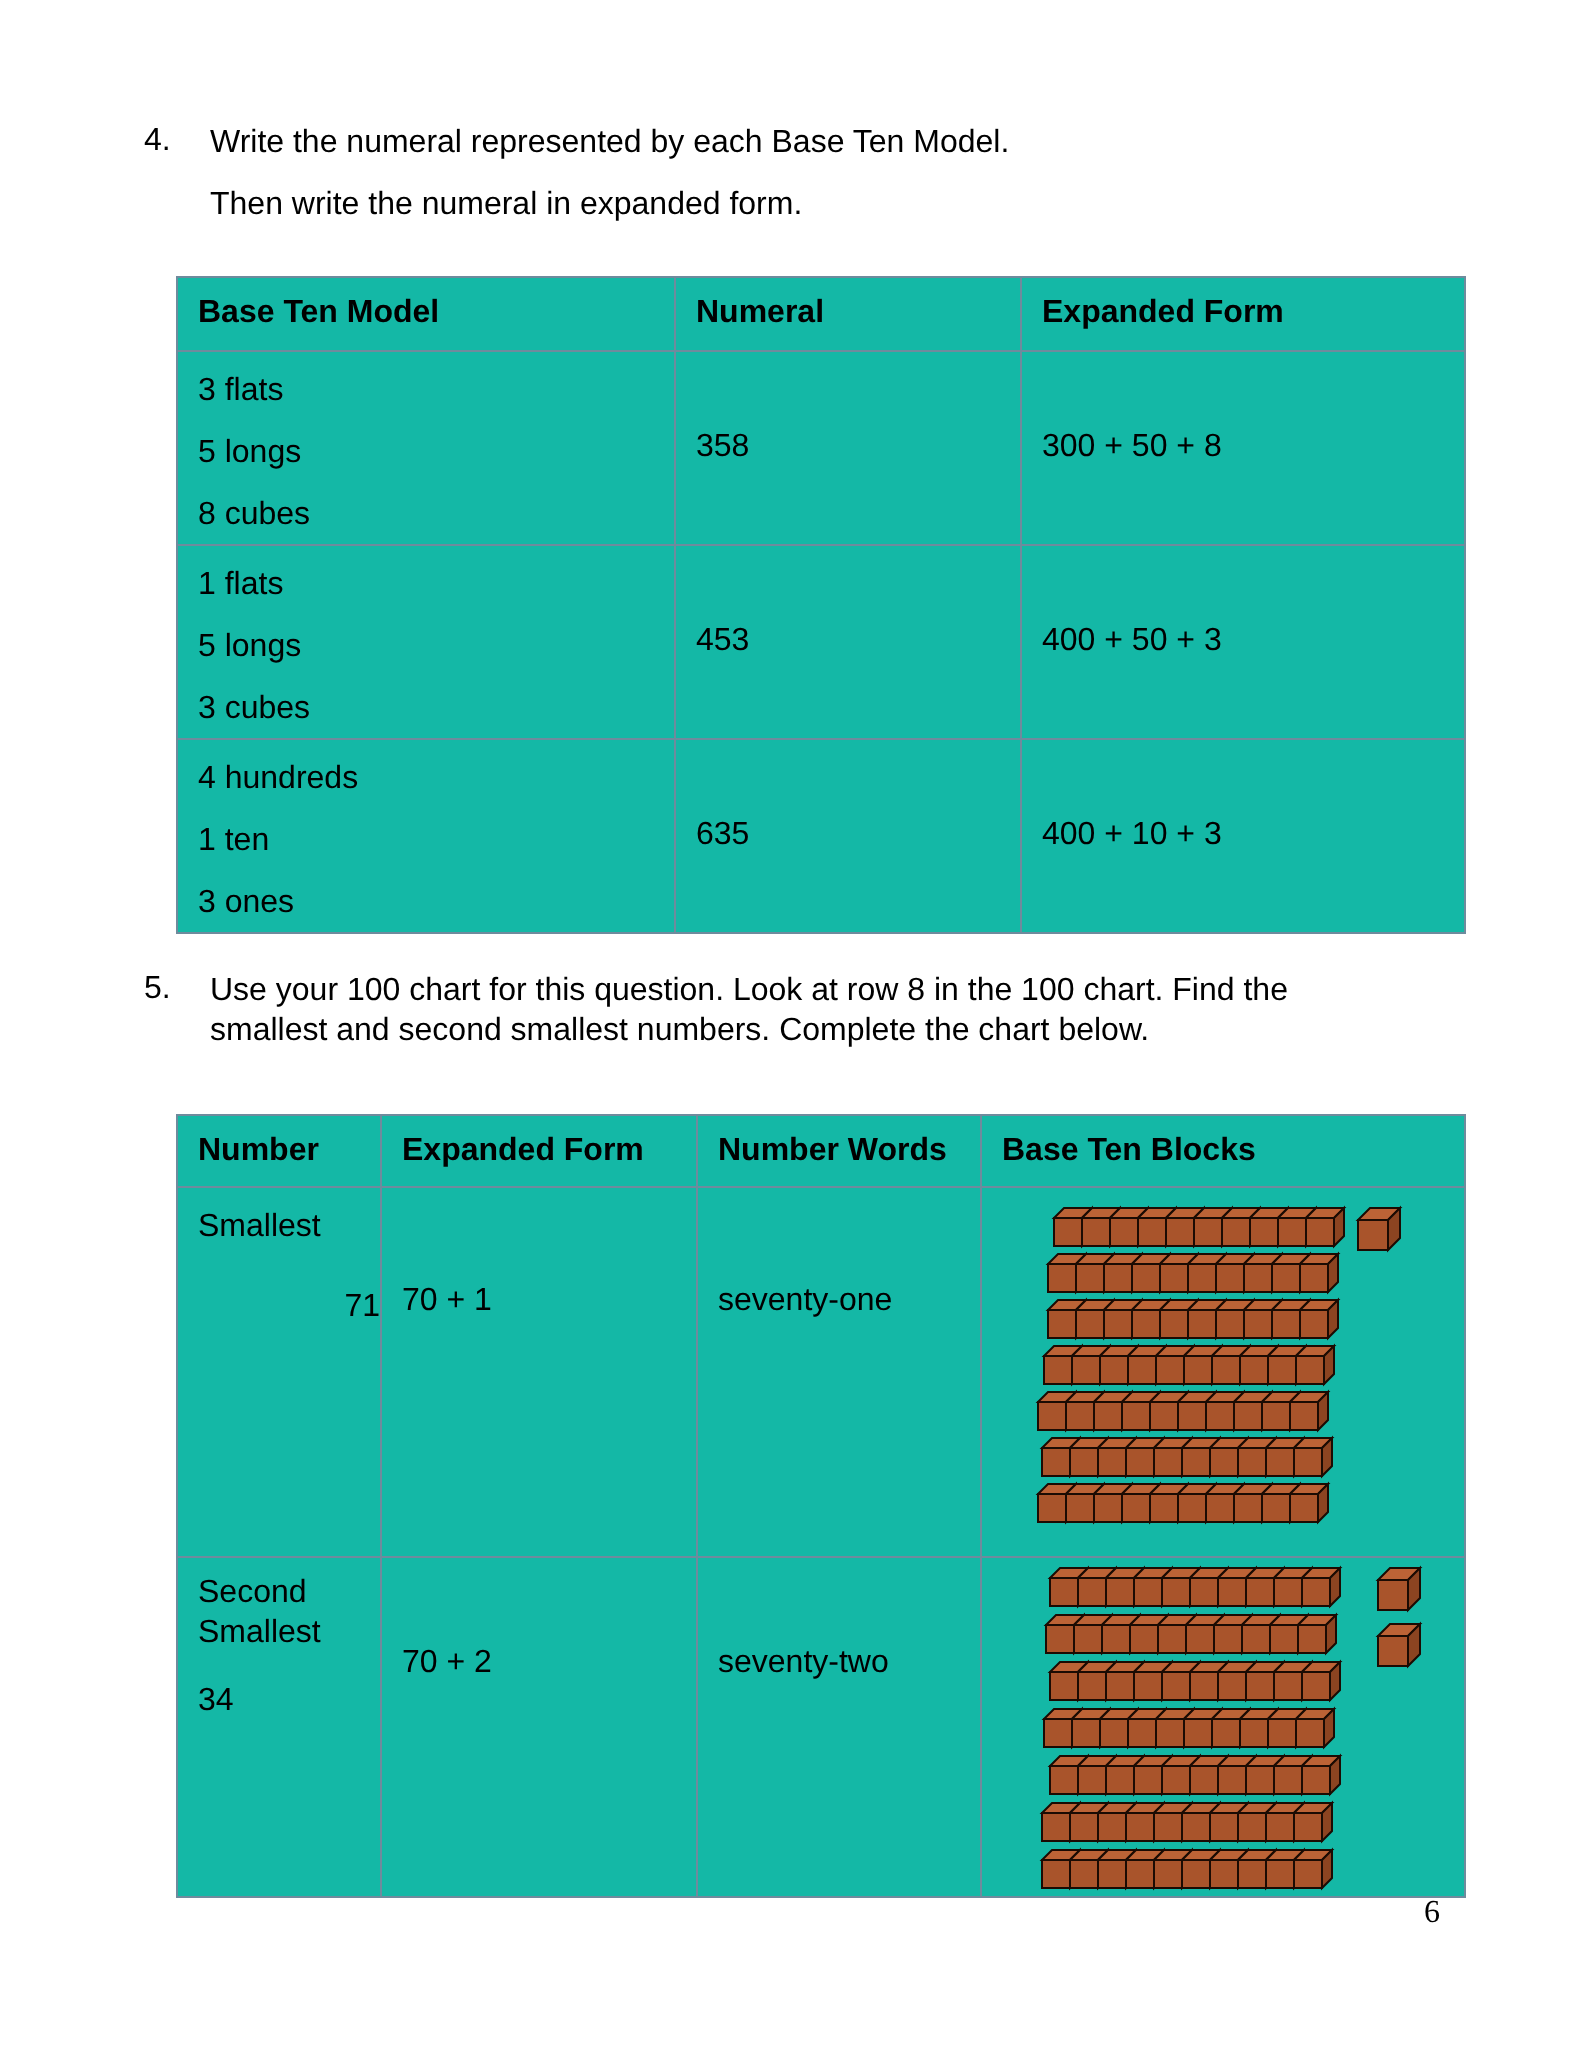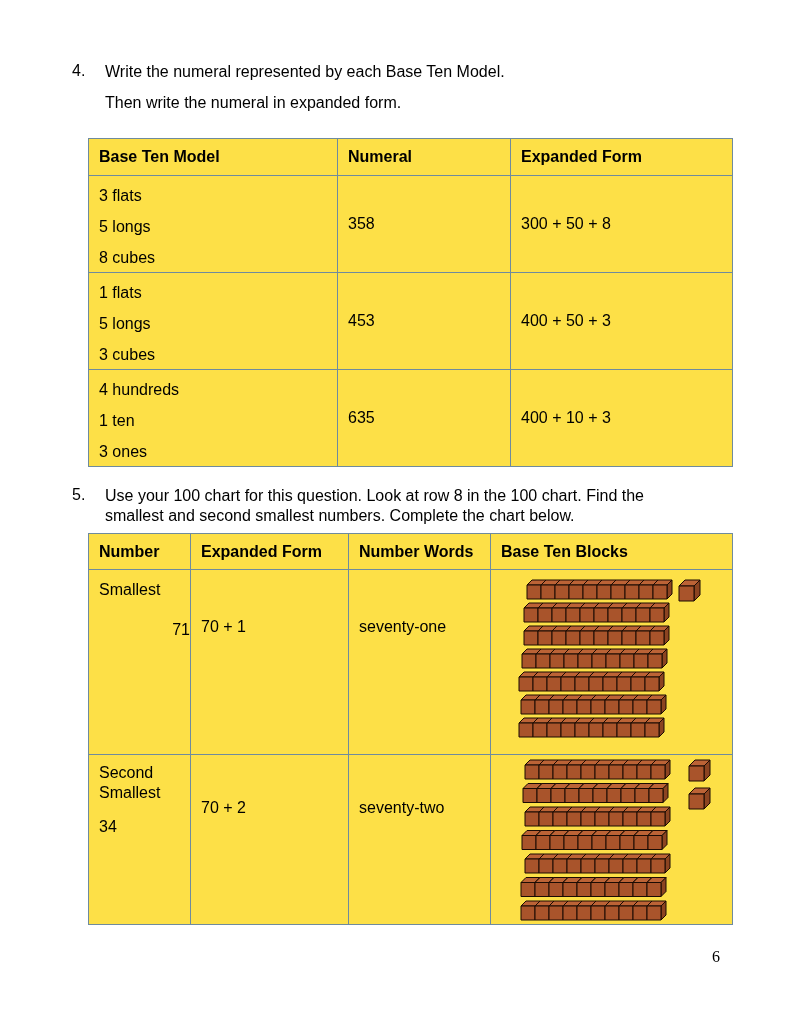--- a/index.html
+++ b/index.html
@@ -17,37 +17,37 @@
   #q4 { left:72px; top:62px; width:660px; }
   #q4 .q-text p { line-height:20px; margin-bottom:11px; }
   #q5 { left:72px; top:486px; width:660px; }
   #q5 .q-text p { line-height:20px; }
 
   table {
     position:absolute; border-collapse:collapse; table-layout:fixed;
   }
   th, td {
     border:1px solid #6f8b9d;
-    background:#fde047;
+    background:#14b8a6;
     font-size:16px; font-weight:normal;
     text-align:left; vertical-align:middle;
     padding:0 0 0 10px;
   }
   th { font-weight:bold; }
 
   
   #table1 { left:88px; top:138px; width:644px; }
   #table1 tr.hdr { height:37px; }
   #table1 tr.body-row { height:94px; }
   #table1 td.model-cell { vertical-align:top; }
   #table1 td.model-cell div { line-height:28px; margin-top:3px; }
   #table1 td.model-cell div:first-child { margin-top:6px; }
 
   
-  #table2 { left:88px; top:533px; width:644px; }
+  #table2 { left:88px; top:557px; width:644px; }
   #table2 tr.hdr { height:36px; }
   #table2 td { vertical-align:top; }
   #table2 tr.row1 { height:184px; }
   #table2 tr.row2 { height:170px; }
   .cell-label { padding-top:10px; line-height:20px; }
   .cell-number-r1 { padding-top:21px;text-align:right; }
   .cell-number-r2 { padding-top:15px; }
   .cell-val-r1 { padding-top:48px; }
   .cell-val-r2 { padding-top:44px; }
   td.blocks-cell { padding:0; vertical-align:top; }

